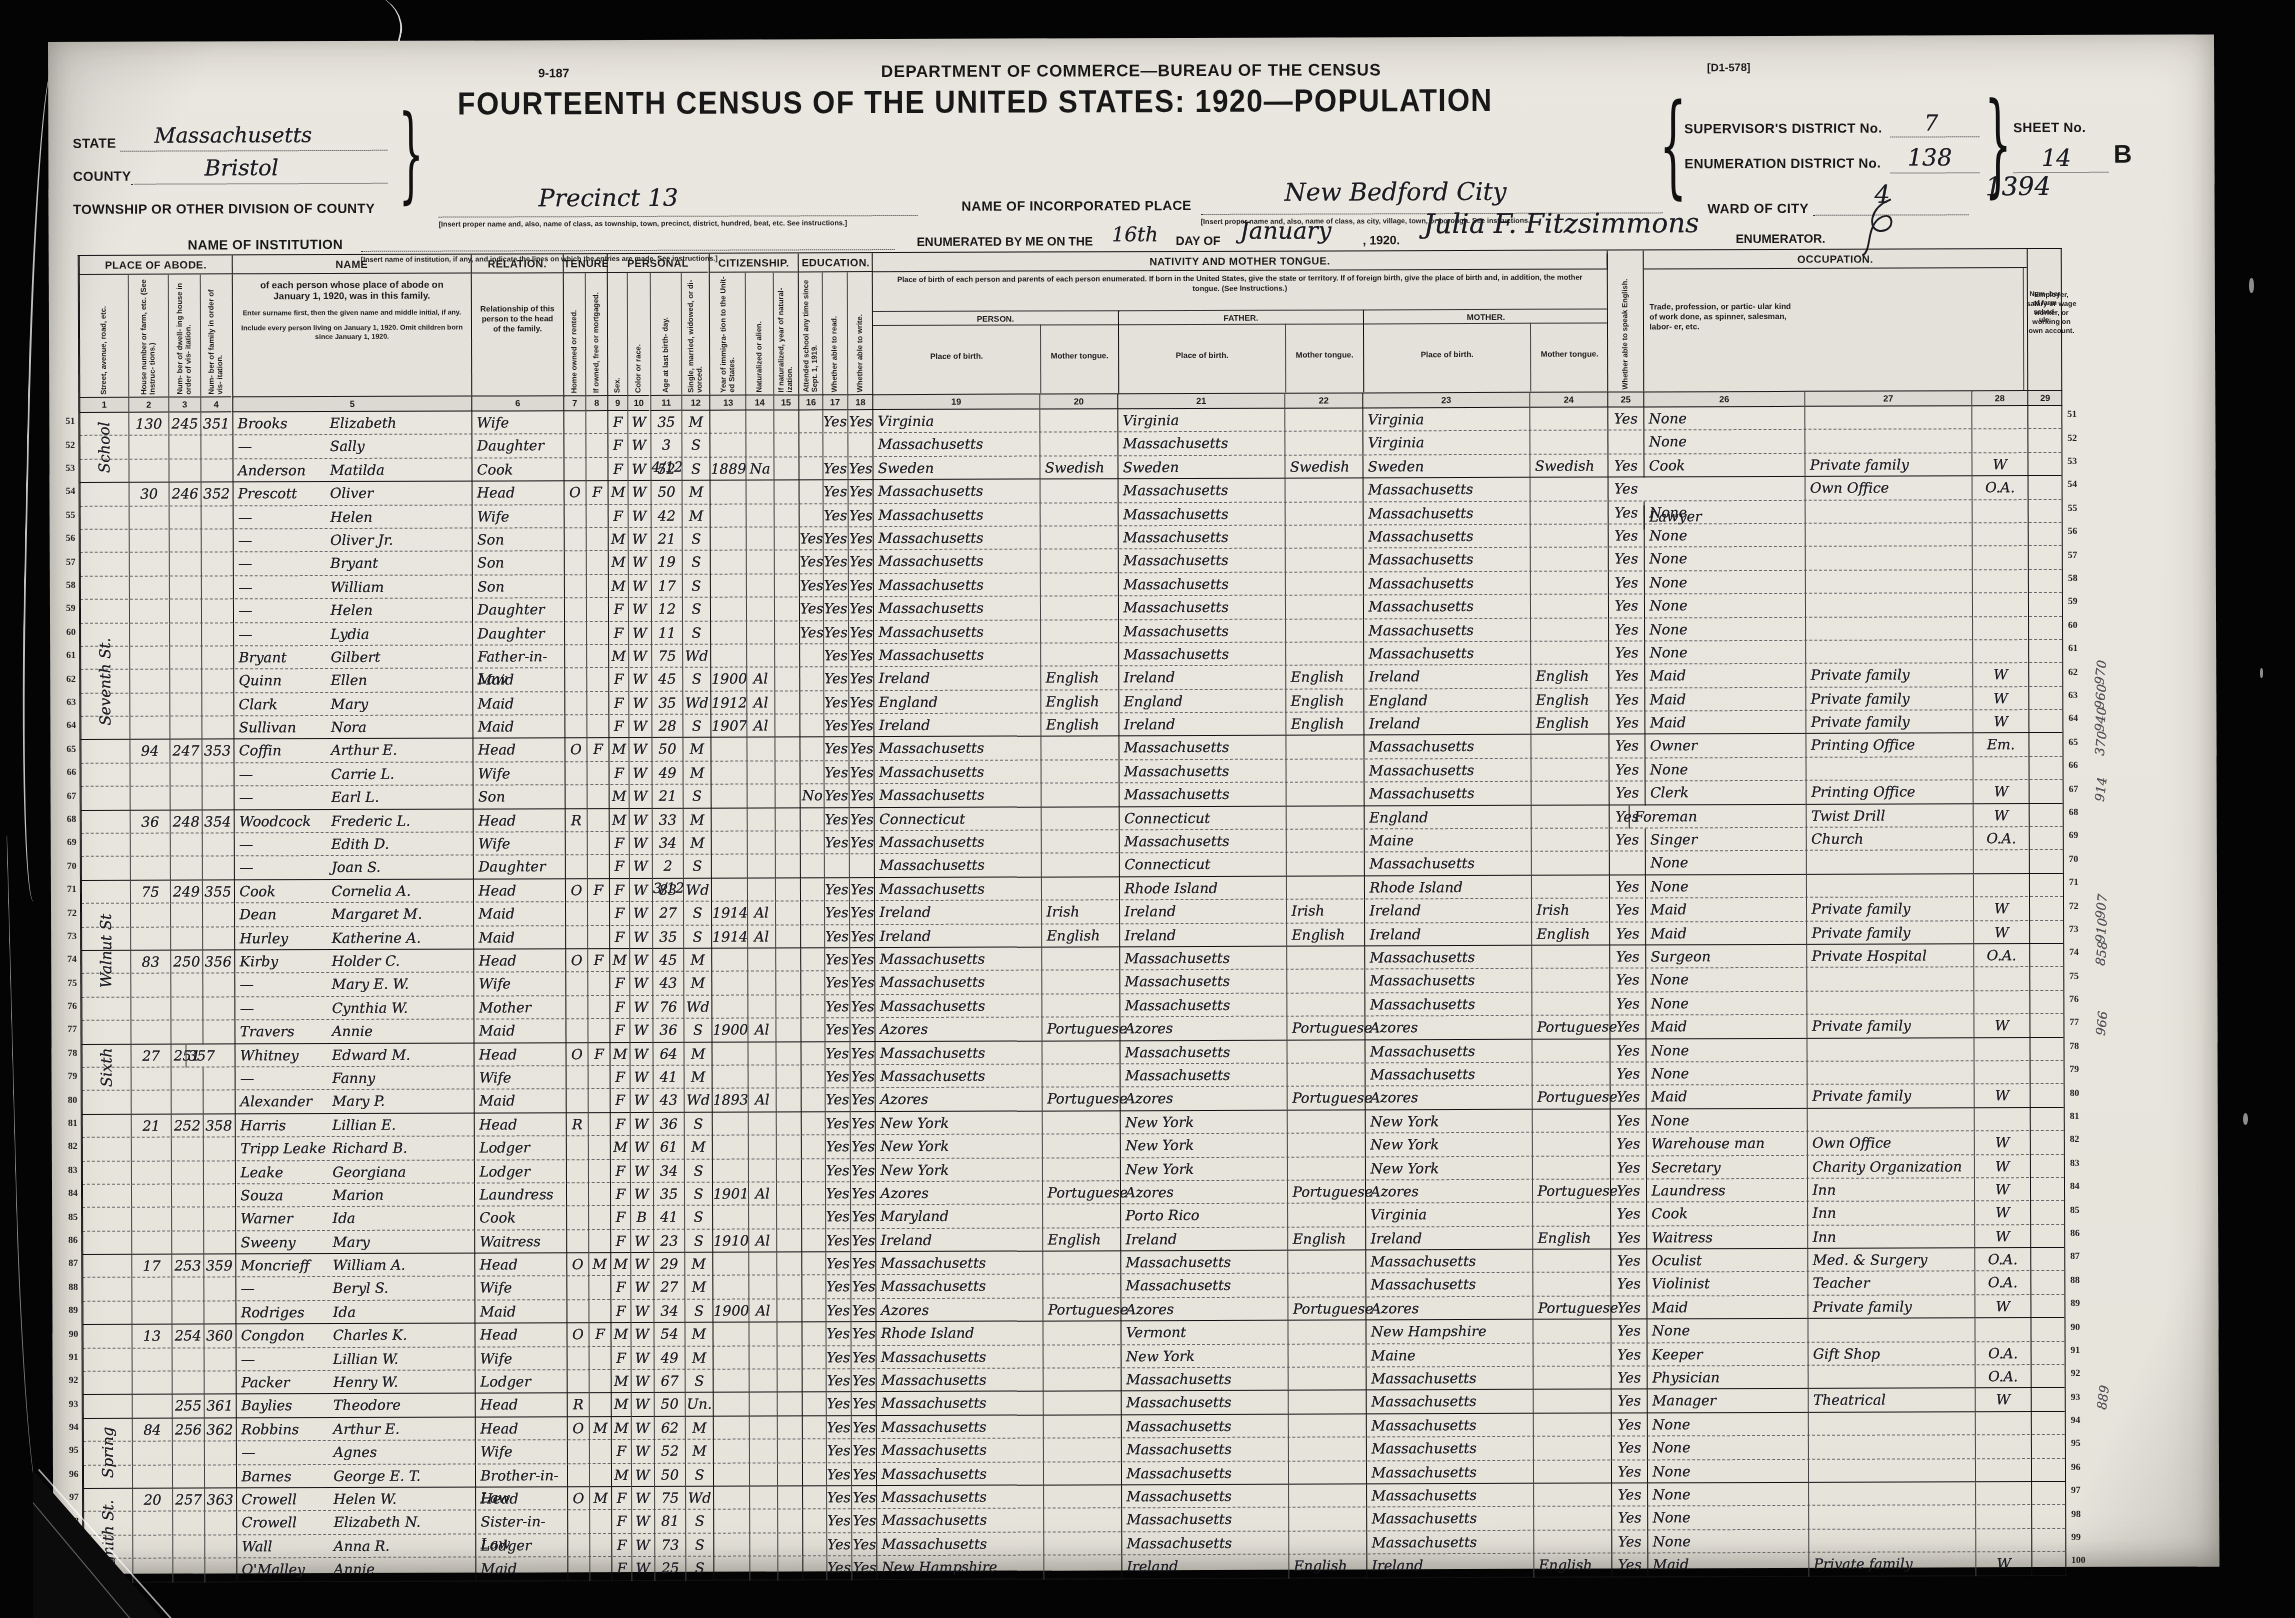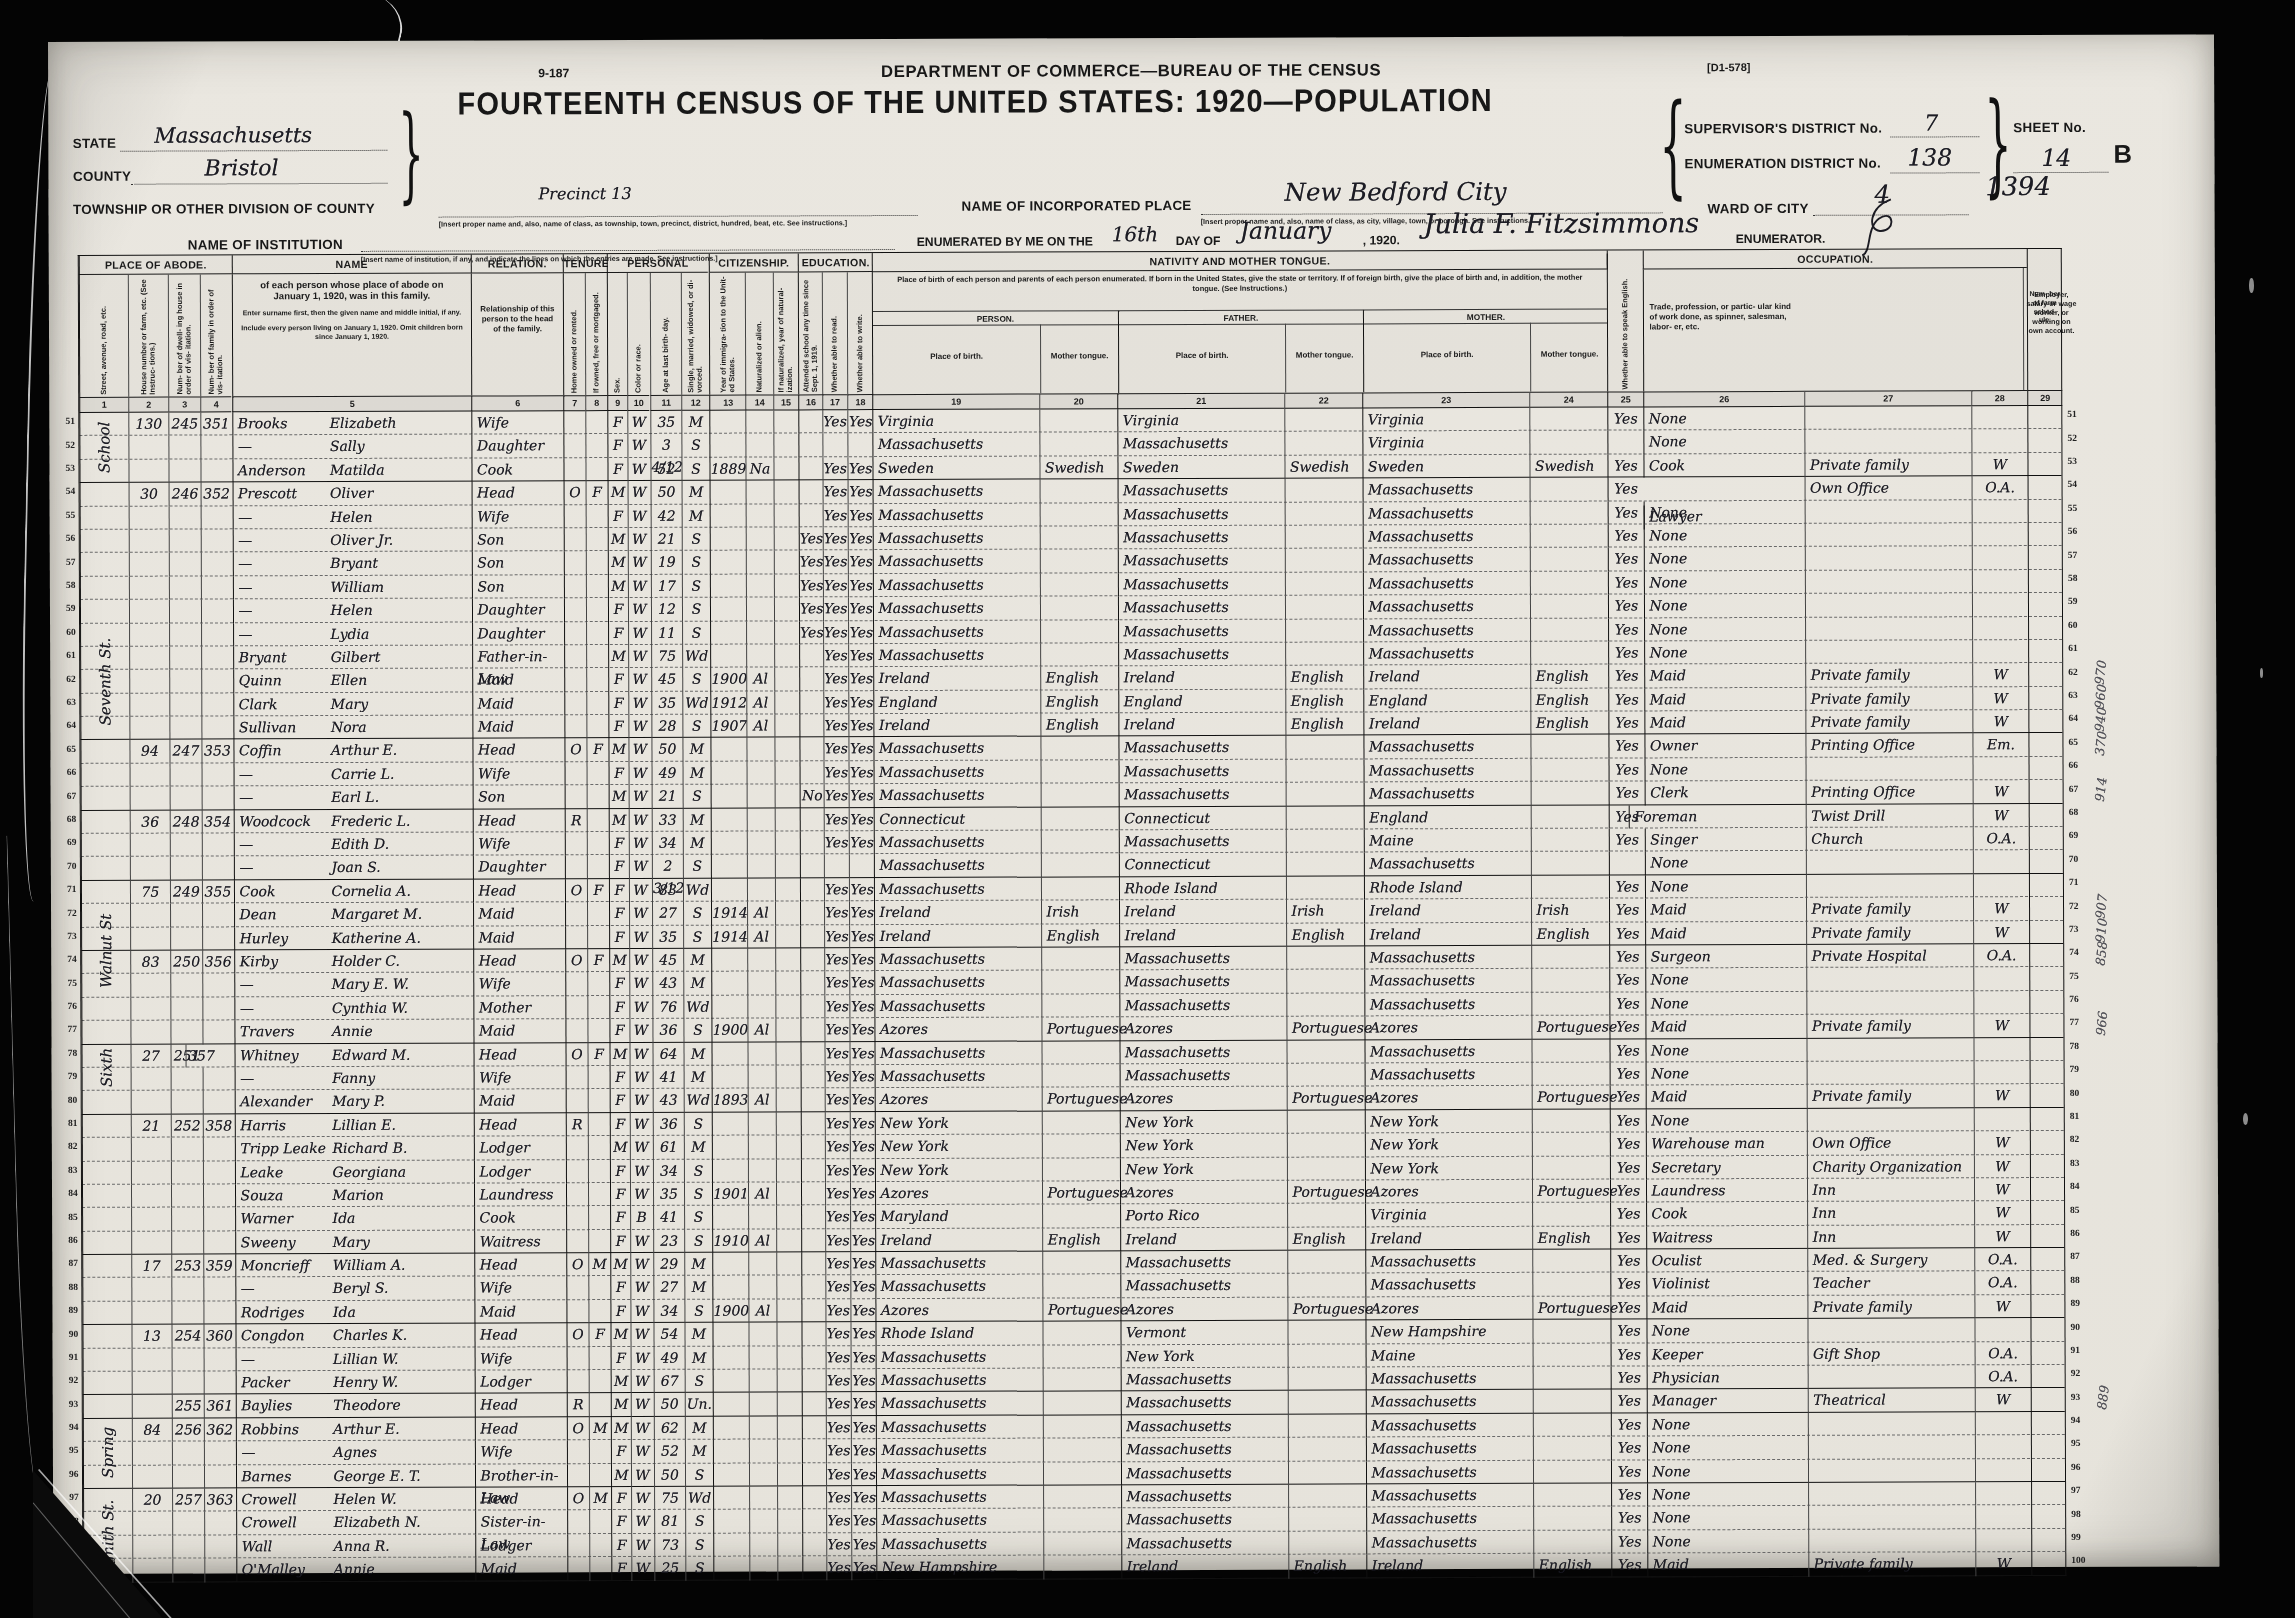--- a/index.html
+++ b/index.html
@@ -69,21 +69,21 @@
     <div class="dotline" style="left:72px;top:109px;width:267px;"></div>
     <div class="p hw" style="left:106px;top:82px;font-size:21px;">Massachusetts</div>
     <div class="p brace" style="left:350px;top:89px;font-size:40px;">}</div>
 
     <div class="p printed lbl" style="left:24.5px;top:127px;">COUNTY</div>
     <div class="dotline" style="left:83px;top:142px;width:256px;"></div>
     <div class="p hw" style="left:156px;top:114px;font-size:22px;">Bristol</div>
 
     <div class="p printed lbl" style="left:24.5px;top:160px;">TOWNSHIP OR OTHER DIVISION OF COUNTY</div>
     <div class="dotline" style="left:390px;top:176px;width:479px;"></div>
-    <div class="p hw" style="left:490px;top:144px;font-size:16px;">Precinct 13</div>
+    <div class="p hw" style="left:490px;top:144px;font-size:24px;">Precinct 13</div>
     <div class="p printed note" style="left:390px;top:179px;">[Insert proper name and, also, name of class, as township, town, precinct, district, hundred, beat, etc.   See instructions.]</div>
 
     <div class="p printed lbl" style="left:913px;top:160px;">NAME OF INCORPORATED PLACE</div>
     <div class="dotline" style="left:1152px;top:176px;width:462px;"></div>
     <div class="p hw" style="left:1236px;top:140px;font-size:24.5px;">New Bedford  City</div>
     <div class="p printed note" style="left:1152px;top:179px;">[Insert proper name and, also, name of class, as city, village, town, or borough.   See instructions.]</div>
 
     <div class="p printed lbl" style="left:1659px;top:165px;">WARD OF CITY</div>
     <div class="dotline" style="left:1764px;top:179px;width:156px;"></div>
     <div class="p hw" style="left:1826px;top:144px;font-size:24.5px;">4</div>

